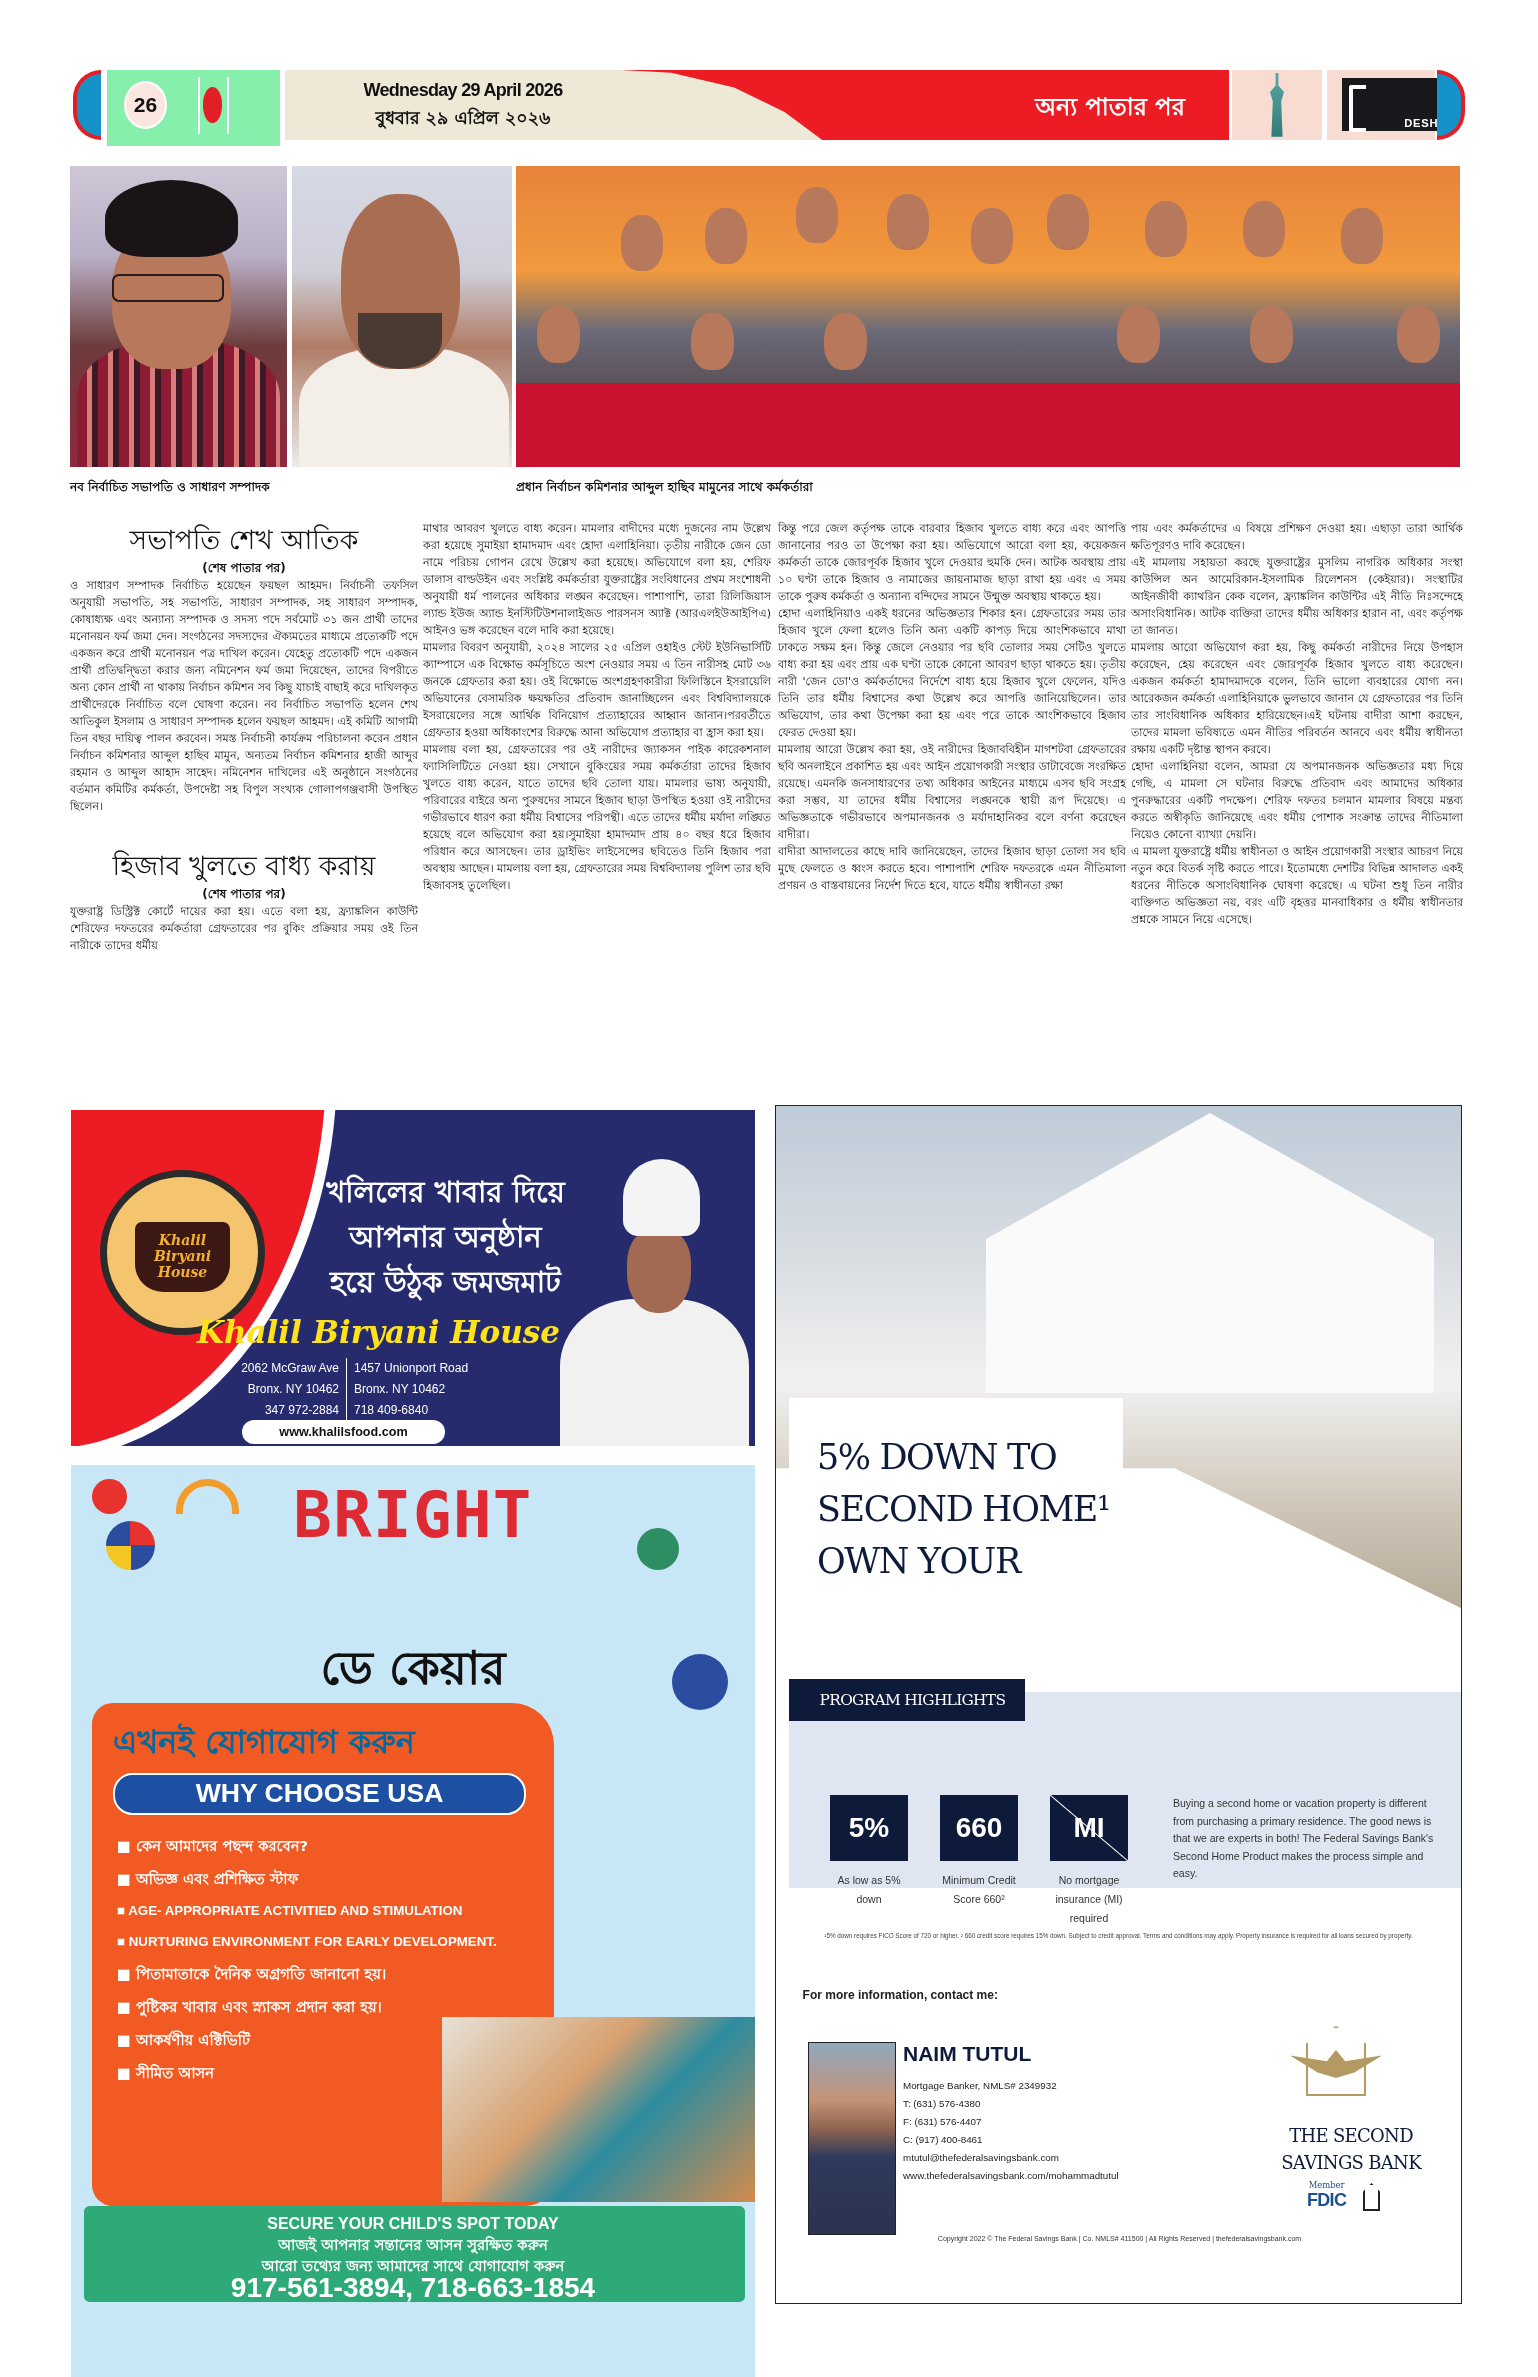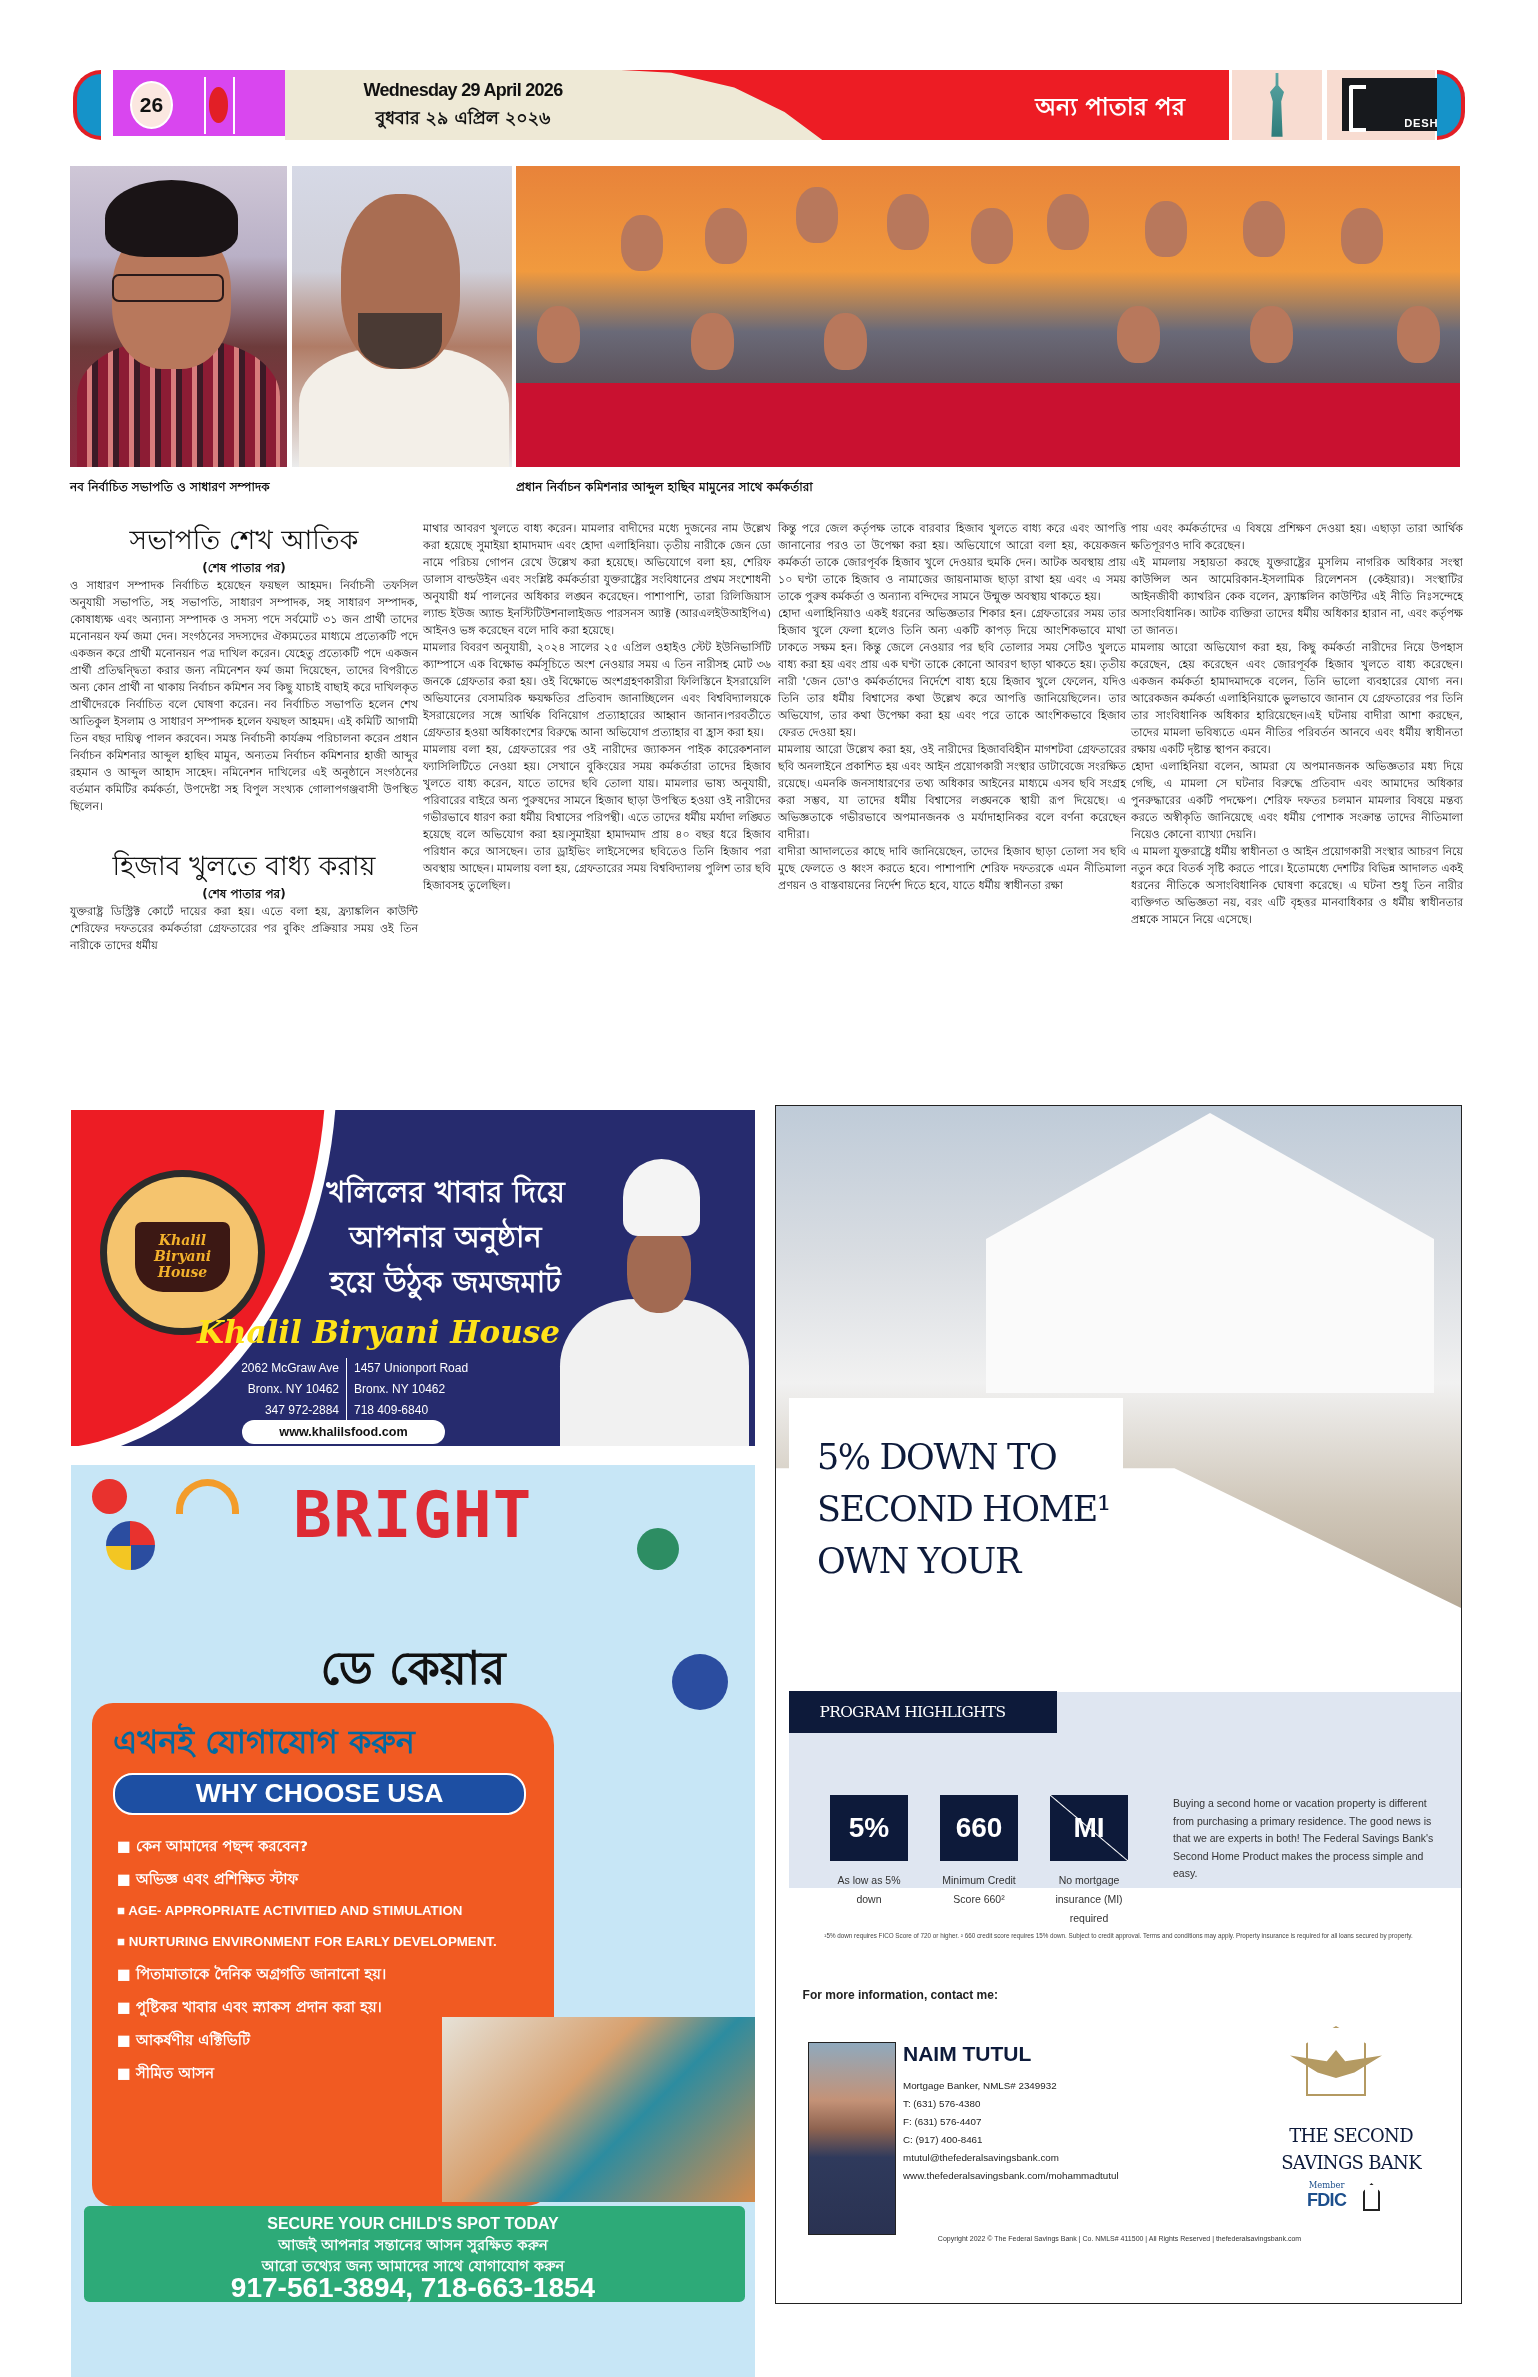--- a/index.html
+++ b/index.html
@@ -5,21 +5,21 @@
 *{box-sizing:border-box;margin:0;padding:0}
 html,body{width:1538px;height:2377px;background:#fff;overflow:hidden}
 body{position:relative;font-family:"DejaVu Sans",sans-serif;color:#111}
 .abs{position:absolute}
 
 
 #hdr{left:73px;top:70px;width:1392px;height:70px}
 .hdr-cap{position:absolute;top:0;width:28px;height:70px;border:4.2px solid #e21f26;background:#1593c9}
 .hdr-cap.l{left:0;border-radius:35px 0 0 35px;border-right:none}
 .hdr-cap.r{right:0;border-radius:0 35px 35px 0;border-left:none}
-.hdr-page{position:absolute;left:40px;top:0;width:173px;height:66px;background:#d946ef}
+.hdr-page{position:absolute;left:34px;top:0;width:173px;height:76px;background:#86efac}
 .page-num{position:absolute;left:17px;top:11.2px;width:43px;height:48px;border-radius:50%;background:#fbe7e0;border:2.1px solid #fff;font:bold 21px "Liberation Sans",sans-serif;display:flex;align-items:center;justify-content:center}
 .drum{position:absolute;left:91px;top:7px;width:31px;height:57px;border-left:2.8px solid #fff;border-right:2.8px solid #fff}
 .drum:before{content:"";position:absolute;left:2.8px;top:9.8px;width:19.6px;height:36px;border-radius:50%;background:#e21f26}
 .hdr-date{position:absolute;left:212px;top:0;width:944px;height:70px;background:#eee9d6;overflow:hidden}
 .hdr-red{position:absolute;left:336px;top:0;width:629px;height:70px;background:#ed1c24;clip-path:polygon(0 0,100% 0,100% 100%,32% 100%,26% 60%,18% 25%,8% 4%)}
 .date-en{position:absolute;left:66px;top:9.8px;width:224px;text-align:center;font:bold 18px "Liberation Sans",sans-serif;letter-spacing:-0.7px}
 .date-bn{position:absolute;left:66px;top:35px;width:224px;text-align:center;font:bold 17.5px "DejaVu Sans",sans-serif}
 .sec-title{position:absolute;left:720px;top:18px;width:210px;text-align:center;color:#fff;font:bold 24px "DejaVu Sans",sans-serif}
 .hdr-statue{position:absolute;left:1159px;top:0;width:90px;height:70px;background:#f8dcd1}
 .statue{position:absolute;left:38px;top:2.8px;width:14px;height:64px;background:linear-gradient(#5aa6a4,#2f7c7a);clip-path:polygon(40% 0,60% 0,60% 20%,100% 30%,80% 45%,90% 100%,10% 100%,20% 45%,0 30%,40% 20%)}
@@ -78,21 +78,21 @@
 #bright .g3{position:absolute;left:0;top:789px;width:684px;text-align:center;color:#fff;font:bold 14.7px "DejaVu Sans",sans-serif}
 #bright .g4{position:absolute;left:0;top:807px;width:684px;text-align:center;color:#fff;font:bold 28px "Liberation Sans",sans-serif}
 .toy{position:absolute;border-radius:50%}
 
 
 #fed{left:775px;top:1105px;width:687px;height:1199px;border:1.4px solid #222;background:#fff;overflow:hidden}
 #fed .housepic{position:absolute;left:0;top:0;width:687px;height:503px;background:linear-gradient(180deg,#bfcbd8 0%,#d9dde2 30%,#f1f1f1 55%,#cfc6b8 80%,#b7aa98 100%);clip-path:polygon(0 0,100% 0,100% 100%,58% 72%,0 72%)}
 #fed .roof{position:absolute;left:210px;top:7px;width:448px;height:280px;background:#fafafa;clip-path:polygon(50% 0,100% 45%,100% 100%,0 100%,0 45%)}
 #fed .whitebox{position:absolute;left:12.6px;top:292px;width:334px;height:217px;background:#fff}
 #fed .headline{position:absolute;left:41px;top:322px;color:#0d1a3a;font:35px/52px "DejaVu Serif",serif;text-align:left;letter-spacing:-1.4px}
-#fed .phbar{position:absolute;left:12.6px;top:585px;width:268px;height:42px;background:#0d1a3a;color:#fff;font:15.4px/42px "DejaVu Serif",serif;padding-left:31px;letter-spacing:-0.7px}
+#fed .phbar{position:absolute;left:12.6px;top:573px;width:236px;height:42px;background:#0d1a3a;color:#fff;font:15.4px/42px "DejaVu Serif",serif;padding-left:31px;letter-spacing:-0.7px}
 #fed .panel{position:absolute;left:12.6px;top:586px;width:673px;height:196px;background:#dfe6f1;z-index:0}
 #fed .phbar{z-index:2}
 #fed .stat{position:absolute;top:689px;width:78px;height:131px;text-align:center;z-index:2}
 #fed .stat .box{width:78px;height:66px;background:#0d1a3a;color:#fff;font:bold 28px/66px "Liberation Sans",sans-serif;position:relative;overflow:hidden}
 #fed .stat .lab{margin-top:9.8px;font:10.5px/19px "Liberation Sans",sans-serif;color:#333}
 #fed .slash{position:absolute;left:0;top:0;width:78px;height:66px;background:linear-gradient(to top right,transparent 49%,#fff 50%,transparent 51%)}
 #fed .desc{position:absolute;left:397px;top:689px;width:266px;font:10.5px/17.5px "Liberation Sans",sans-serif;color:#333;z-index:2}
 #fed .fine{position:absolute;left:21px;top:825px;width:643px;text-align:center;font:6.3px/9.8px "Liberation Sans",sans-serif;color:#444}
 #fed .more{position:absolute;left:26.6px;top:882px;font:bold 12px "Liberation Sans",sans-serif;color:#222}
 #fed .agentpic{position:absolute;left:32px;top:936px;width:88px;height:193px;border:1.4px solid #222;background:linear-gradient(180deg,#8fa9bd 0%,#c49277 30%,#8e6350 45%,#2f3a5c 60%,#2a3252 100%)}

